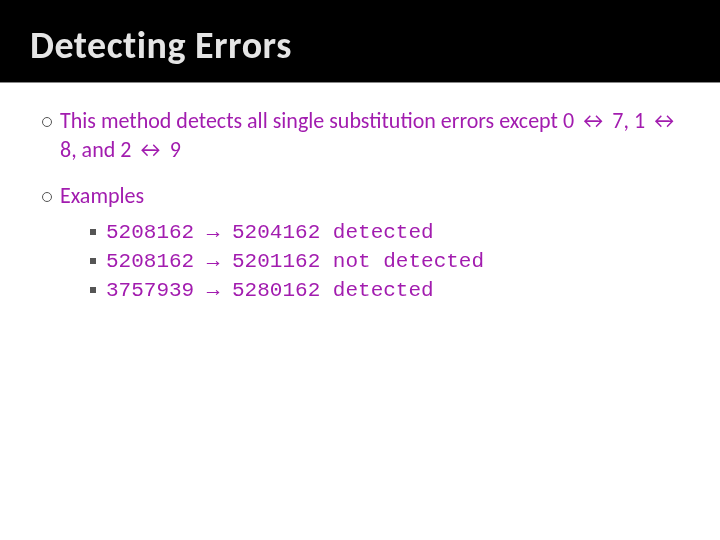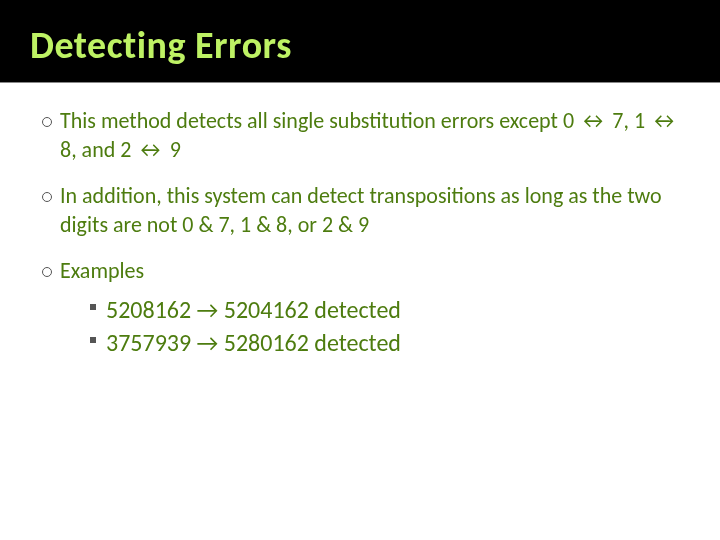--- a/index.html
+++ b/index.html
@@ -9,28 +9,28 @@
     background: #ffffff;
     font-family: Calibri, 'Segoe UI', Arial, sans-serif;
     overflow: hidden;
   }
   .header {
     background: #000000;
     padding: 22px 30px 14px 30px;
     border-bottom: 1px solid #888;
   }
   .title {
-    color: #bef264;
+    color: #e5e5e5;
     font-size: 38px;
     font-weight: bold;
     letter-spacing: 0.5px;
   }
   .content {
     padding: 24px 30px 20px 42px;
-    color: #4d7c0f;
+    color: #a21caf;
     font-size: 22px;
     line-height: 1.3;
   }
   .bullet-item {
     display: flex;
     margin-bottom: 18px;
   }
   .bullet-circle {
     flex-shrink: 0;
     width: 10px;
@@ -45,21 +45,22 @@
     flex: 1;
   }
   .subcontent {
     margin-left: 48px;
     margin-top: -10px;
     margin-bottom: 8px;
   }
   .sub-item {
     display: flex;
     margin-bottom: 2px;
-    font-size: 24px;
+    font-size: 21px;
+    font-family: Liberation Mono, monospace;
   }
   .sub-square {
     flex-shrink: 0;
     width: 6px;
     height: 6px;
     background: #555;
     margin-top: 10px;
     margin-right: 10px;
   }
   .sub-text {
@@ -73,34 +74,34 @@
   <div class="title">Detecting Errors</div>
 </div>
 
 <div class="content">
 
   <div class="bullet-item">
     <div class="bullet-circle"></div>
     <div class="bullet-text">This method detects all single substitution errors except 0 ↔ 7, 1 ↔ 8, and 2 ↔ 9</div>
   </div>
 
-  <div class="bullet-item">
-    <div class="bullet-circle"></div>
-    <div class="bullet-text">In addition, this system can detect transpositions as long as the two digits are not 0 &amp; 7, 1 &amp; 8, or 2 &amp; 9</div>
-  </div>
 
   <div class="bullet-item">
     <div class="bullet-circle"></div>
     <div class="bullet-text">Examples</div>
   </div>
 
   <div class="subcontent">
     <div class="sub-item">
       <div class="sub-square"></div>
       <div class="sub-text">5208162 → 5204162 detected</div>
     </div>
     <div class="sub-item">
       <div class="sub-square"></div>
+      <div class="sub-text">5208162 → 5201162 not detected</div>
+    </div>
+    <div class="sub-item">
+      <div class="sub-square"></div>
       <div class="sub-text">3757939 → 5280162 detected</div>
     </div>
   </div>
 
 </div>
 
 </body></html>

